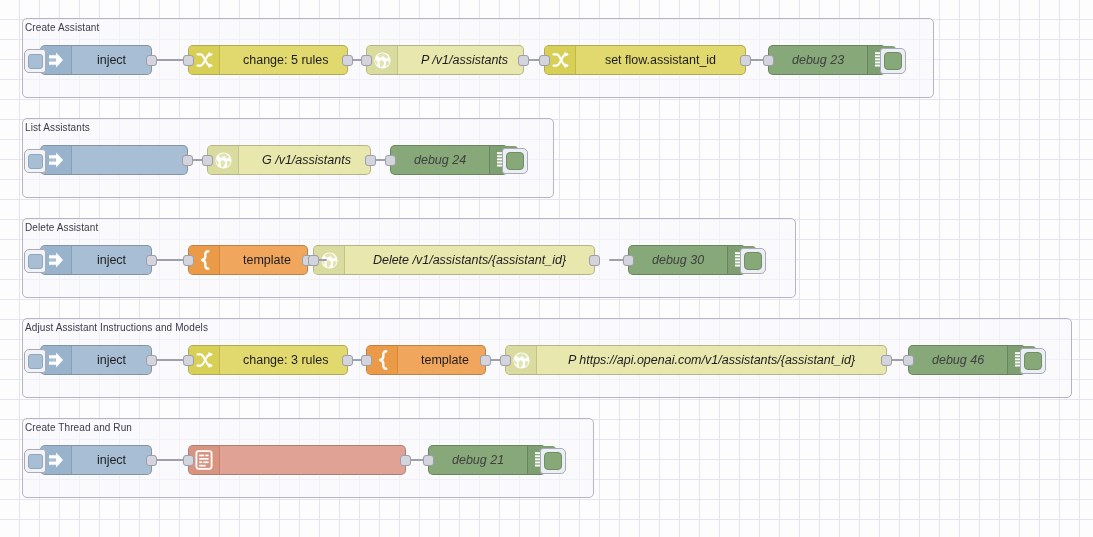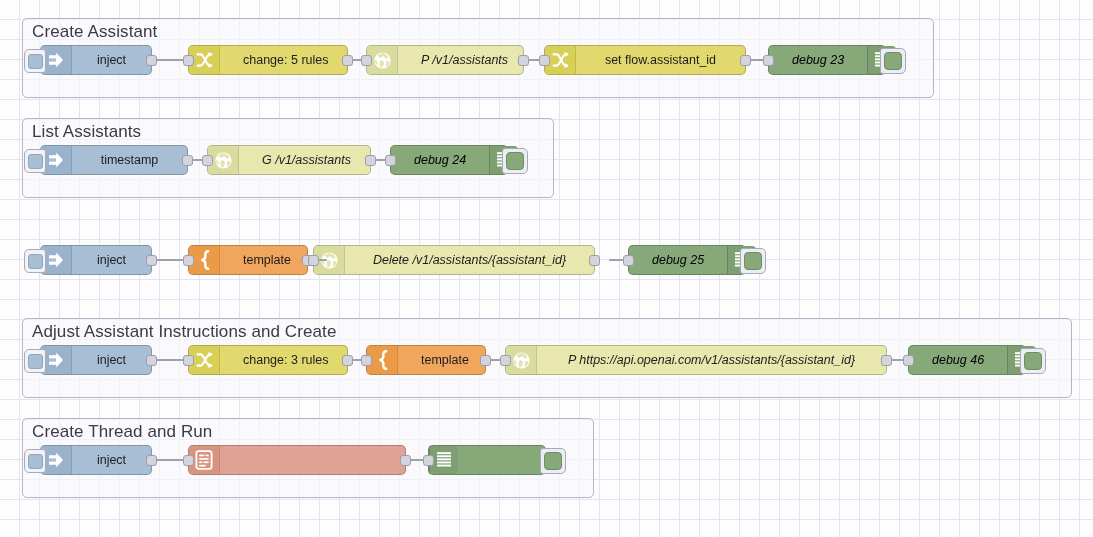--- a/index.html
+++ b/index.html
@@ -31,22 +31,22 @@
   .group {
     position: absolute;
     box-sizing: border-box;
     border: 1.6px solid #b5b5c4;
     border-radius: 5px;
     background: rgba(248,249,253,0.62);
   }
   .group-label {
     position: absolute;
     top: 3px;
-    left: 9px;
-    font-size: 17px;
+    left: 2px;
+    font-size: 10px;
     color: #3a3a48;
     white-space: nowrap;
     letter-spacing: 0.1px;
   }
 
   
   .node {
     position: absolute;
     box-sizing: border-box;
     height: 30px;
@@ -92,21 +92,21 @@
   .n-template .node-icon { background: #eb9b48; }
 
   .n-debug    { background: #87a97a; }
 
   .n-function { background: #e0a294; }
   .n-function .node-icon { background: #d99480; }
 
   
   .n-debug .node-label {
     order: 1;
-    color: #000000;
+    color: #404040;
     font-style: italic;
   }
   .debug-stripes {
     order: 2;
     width: 28px;
     flex: 0 0 28px;
     display: flex;
     align-items: center;
     justify-content: center;
     border-left: 1px solid rgba(0,0,0,0.16);
@@ -279,21 +279,20 @@
     <div class="node n-inject" style="left: 40px; top: 145px; width: 148px;">
       <div class="inject-btn">
         <i></i>
       </div>
       <div class="node-icon">
         <svg class="glyph" width="18" height="18" viewBox="0 0 18 18">
           <path d="M2 4.2 L9.2 4.2 L9.2 1.4 L16 9 L9.2 16.6 L9.2 13.8 L2 13.8 Z" fill="#ffffff"></path>
           <rect x="2" y="7.4" width="7" height="3.2" fill="#a8bed4"></rect>
         </svg>
       </div>
-      <div class="node-label">timestamp</div>
       <div class="port out"></div>
     </div>
     <div class="node n-http" style="left: 207px; top: 145px; width: 164px; text-align: center;">
       <div class="node-icon">
         <svg class="glyph" width="19" height="19" viewBox="0 0 19 19">
           <circle cx="9.5" cy="9.5" r="8.1" fill="#ffffff"></circle>
           <path d="M4.0 4.2 C5.6 5.2 6.1 6.9 7.4 6.8 C8.8 6.7 9.0 5.0 10.5 5.3 C11.9 5.6 11.3 7.6 12.8 7.6 C14.0 7.6 14.6 6.4 15.6 6.8 C15.0 5.0 13.4 3.3 11.2 2.6 C9.5 2.1 8.0 2.3 6.7 2.9 Z" fill="#e2e4b2"></path>
           <path d="M2.1 8.3 C2.6 9.7 4.2 10.0 4.6 11.3 C5.0 12.6 3.9 13.3 4.6 14.5 C3.0 13.2 2.0 11.4 2.0 9.4 Z" fill="#e2e4b2"></path>
           <path d="M8.1 9.2 C9.6 9.0 10.6 10.2 11.0 11.6 C11.4 13.0 10.4 14.1 9.6 15.5 C9.0 16.5 8.2 16.9 7.4 16.4 C6.6 15.8 7.0 14.4 6.6 13.2 C6.2 11.9 6.8 9.4 8.1 9.2 Z" fill="#e2e4b2"></path>
           <path d="M13.6 9.9 C14.8 9.7 16.0 10.6 16.7 11.6 C16.0 13.6 14.6 15.2 12.8 16.1 C13.2 14.6 12.6 13.4 13.0 12.0 C13.2 11.2 13.0 10.3 13.6 9.9 Z" fill="#e2e4b2"></path>
@@ -312,20 +311,23 @@
           <rect x="1" y="7.4" width="14" height="1.9" fill="#ffffff"></rect>
           <rect x="1" y="10.5" width="14" height="1.9" fill="#ffffff"></rect>
           <rect x="1" y="13.6" width="14" height="1.9" fill="#ffffff"></rect>
         </svg>
       </div>
       <div class="debug-btn">
         <i></i>
       </div>
       <div class="port in"></div>
     </div>
+    <div class="group" style="left: 22px; top: 218px; width: 774px; height: 80px;">
+      <div class="group-label">Delete Assistant</div>
+    </div>
     <div class="wire" style="left: 152px; top: 259px; width: 36px;"></div>
     <div class="wire" style="left: 308px; top: 259px; width: 19px;"></div>
     <div class="wire" style="left: 609px; top: 259px; width: 19px;"></div>
     <div class="node n-inject" style="left: 40px; top: 245px; width: 112px;">
       <div class="inject-btn">
         <i></i>
       </div>
       <div class="node-icon">
         <svg class="glyph" width="18" height="18" viewBox="0 0 18 18">
           <path d="M2 4.2 L9.2 4.2 L9.2 1.4 L16 9 L9.2 16.6 L9.2 13.8 L2 13.8 Z" fill="#ffffff"></path>
@@ -353,37 +355,37 @@
           <path d="M2.1 8.3 C2.6 9.7 4.2 10.0 4.6 11.3 C5.0 12.6 3.9 13.3 4.6 14.5 C3.0 13.2 2.0 11.4 2.0 9.4 Z" fill="#e2e4b2"></path>
           <path d="M8.1 9.2 C9.6 9.0 10.6 10.2 11.0 11.6 C11.4 13.0 10.4 14.1 9.6 15.5 C9.0 16.5 8.2 16.9 7.4 16.4 C6.6 15.8 7.0 14.4 6.6 13.2 C6.2 11.9 6.8 9.4 8.1 9.2 Z" fill="#e2e4b2"></path>
           <path d="M13.6 9.9 C14.8 9.7 16.0 10.6 16.7 11.6 C16.0 13.6 14.6 15.2 12.8 16.1 C13.2 14.6 12.6 13.4 13.0 12.0 C13.2 11.2 13.0 10.3 13.6 9.9 Z" fill="#e2e4b2"></path>
         </svg>
       </div>
       <div class="node-label italic">Delete /v1/assistants/{assistant_id}</div>
       <div class="port in"></div>
       <div class="port out"></div>
     </div>
     <div class="node n-debug" style="left: 628px; top: 245px; width: 118px;">
-      <div class="node-label">debug 25</div>
+      <div class="node-label">debug 30</div>
       <div class="debug-stripes">
         <svg class="glyph" width="16" height="18" viewBox="0 0 16 18">
           <rect x="1" y="1.2" width="14" height="1.9" fill="#ffffff"></rect>
           <rect x="1" y="4.3" width="14" height="1.9" fill="#ffffff"></rect>
           <rect x="1" y="7.4" width="14" height="1.9" fill="#ffffff"></rect>
           <rect x="1" y="10.5" width="14" height="1.9" fill="#ffffff"></rect>
           <rect x="1" y="13.6" width="14" height="1.9" fill="#ffffff"></rect>
         </svg>
       </div>
       <div class="debug-btn">
         <i></i>
       </div>
       <div class="port in"></div>
     </div>
     <div class="group" style="left: 22px; top: 318px; width: 1050px; height: 80px;">
-      <div class="group-label">Adjust Assistant Instructions and Create</div>
+      <div class="group-label">Adjust Assistant Instructions and Models</div>
     </div>
     <div class="wire" style="left: 152px; top: 359px; width: 36px;"></div>
     <div class="wire" style="left: 348px; top: 359px; width: 18px;"></div>
     <div class="wire" style="left: 486px; top: 359px; width: 19px;"></div>
     <div class="wire" style="left: 887px; top: 359px; width: 21px;"></div>
     <div class="node n-inject" style="left: 40px; top: 345px; width: 112px;">
       <div class="inject-btn">
         <i></i>
       </div>
       <div class="node-icon">
@@ -475,20 +477,21 @@
           <rect x="4.2" y="8.0" width="9.4" height="1.7" fill="#ffffff"></rect>
           <rect x="4.2" y="11.4" width="3.0" height="1.7" fill="#ffffff"></rect>
           <rect x="8.4" y="11.4" width="5.2" height="1.7" fill="#ffffff"></rect>
           <rect x="4.2" y="14.8" width="6.4" height="1.7" fill="#ffffff"></rect>
         </svg>
       </div>
       <div class="port in"></div>
       <div class="port out"></div>
     </div>
     <div class="node n-debug" style="left: 428px; top: 445px; width: 118px;">
+      <div class="node-label">debug 21</div>
       <div class="debug-stripes">
         <svg class="glyph" width="16" height="18" viewBox="0 0 16 18">
           <rect x="1" y="1.2" width="14" height="1.9" fill="#ffffff"></rect>
           <rect x="1" y="4.3" width="14" height="1.9" fill="#ffffff"></rect>
           <rect x="1" y="7.4" width="14" height="1.9" fill="#ffffff"></rect>
           <rect x="1" y="10.5" width="14" height="1.9" fill="#ffffff"></rect>
           <rect x="1" y="13.6" width="14" height="1.9" fill="#ffffff"></rect>
         </svg>
       </div>
       <div class="debug-btn">

